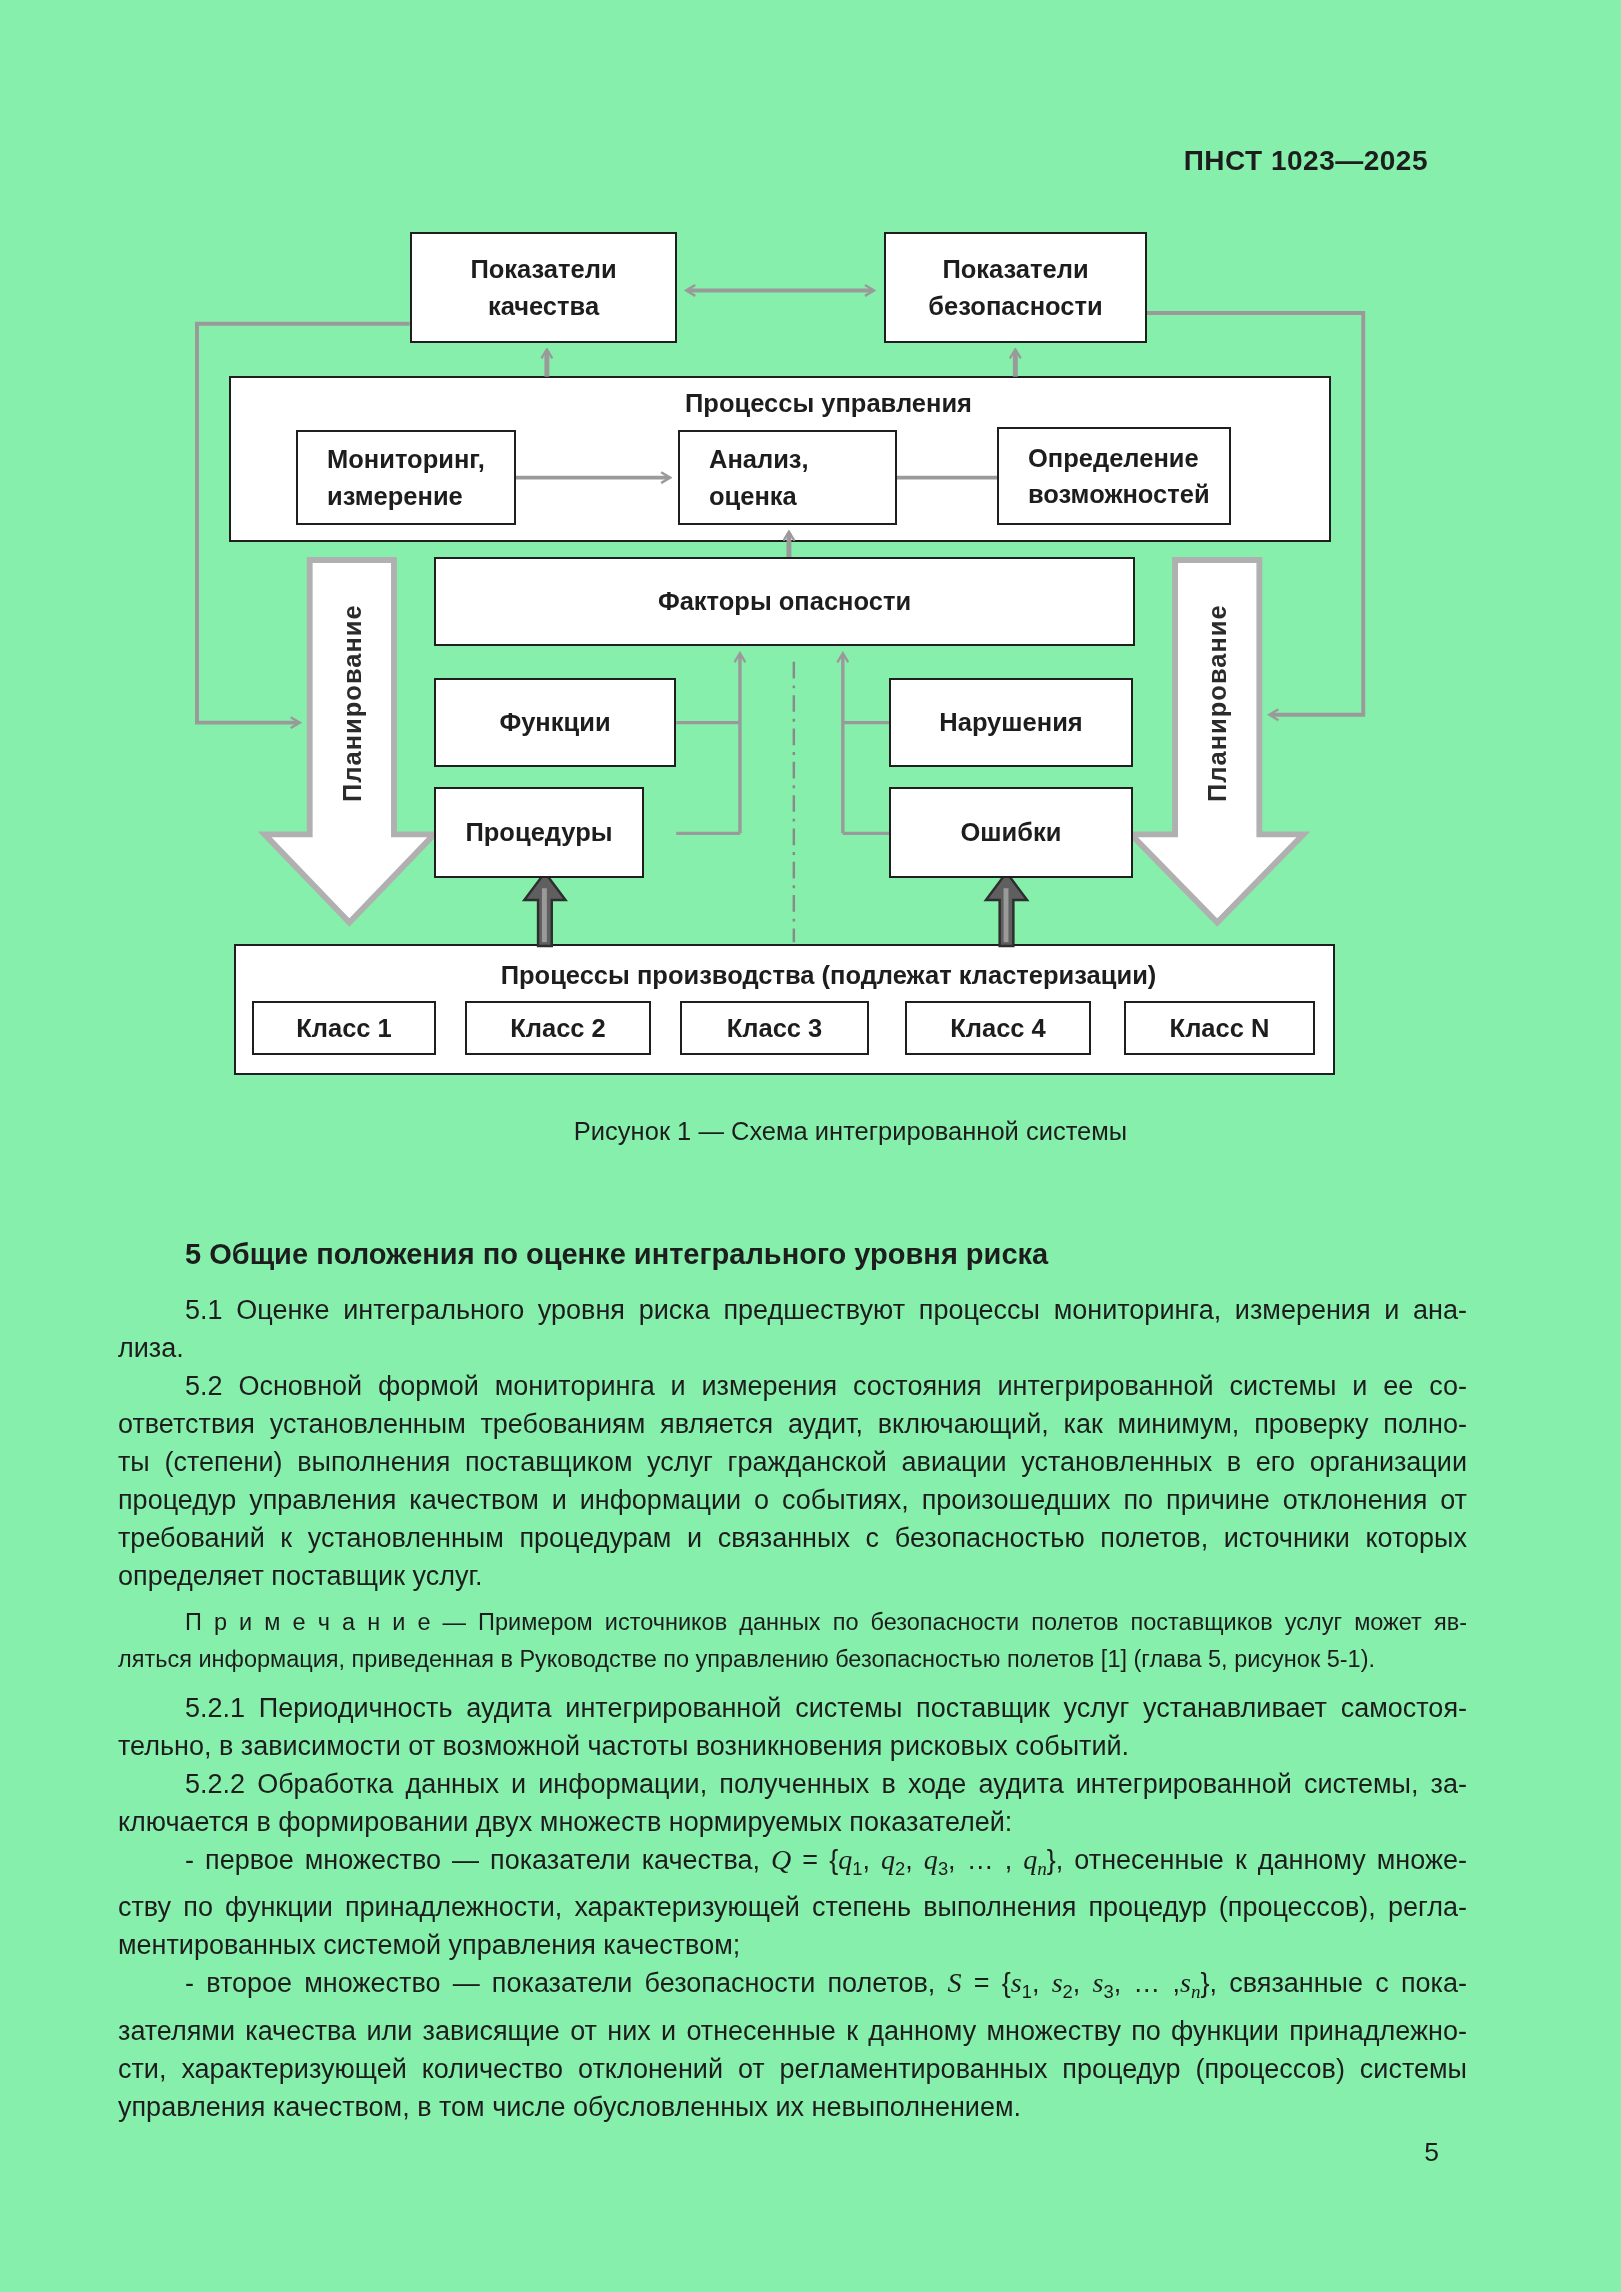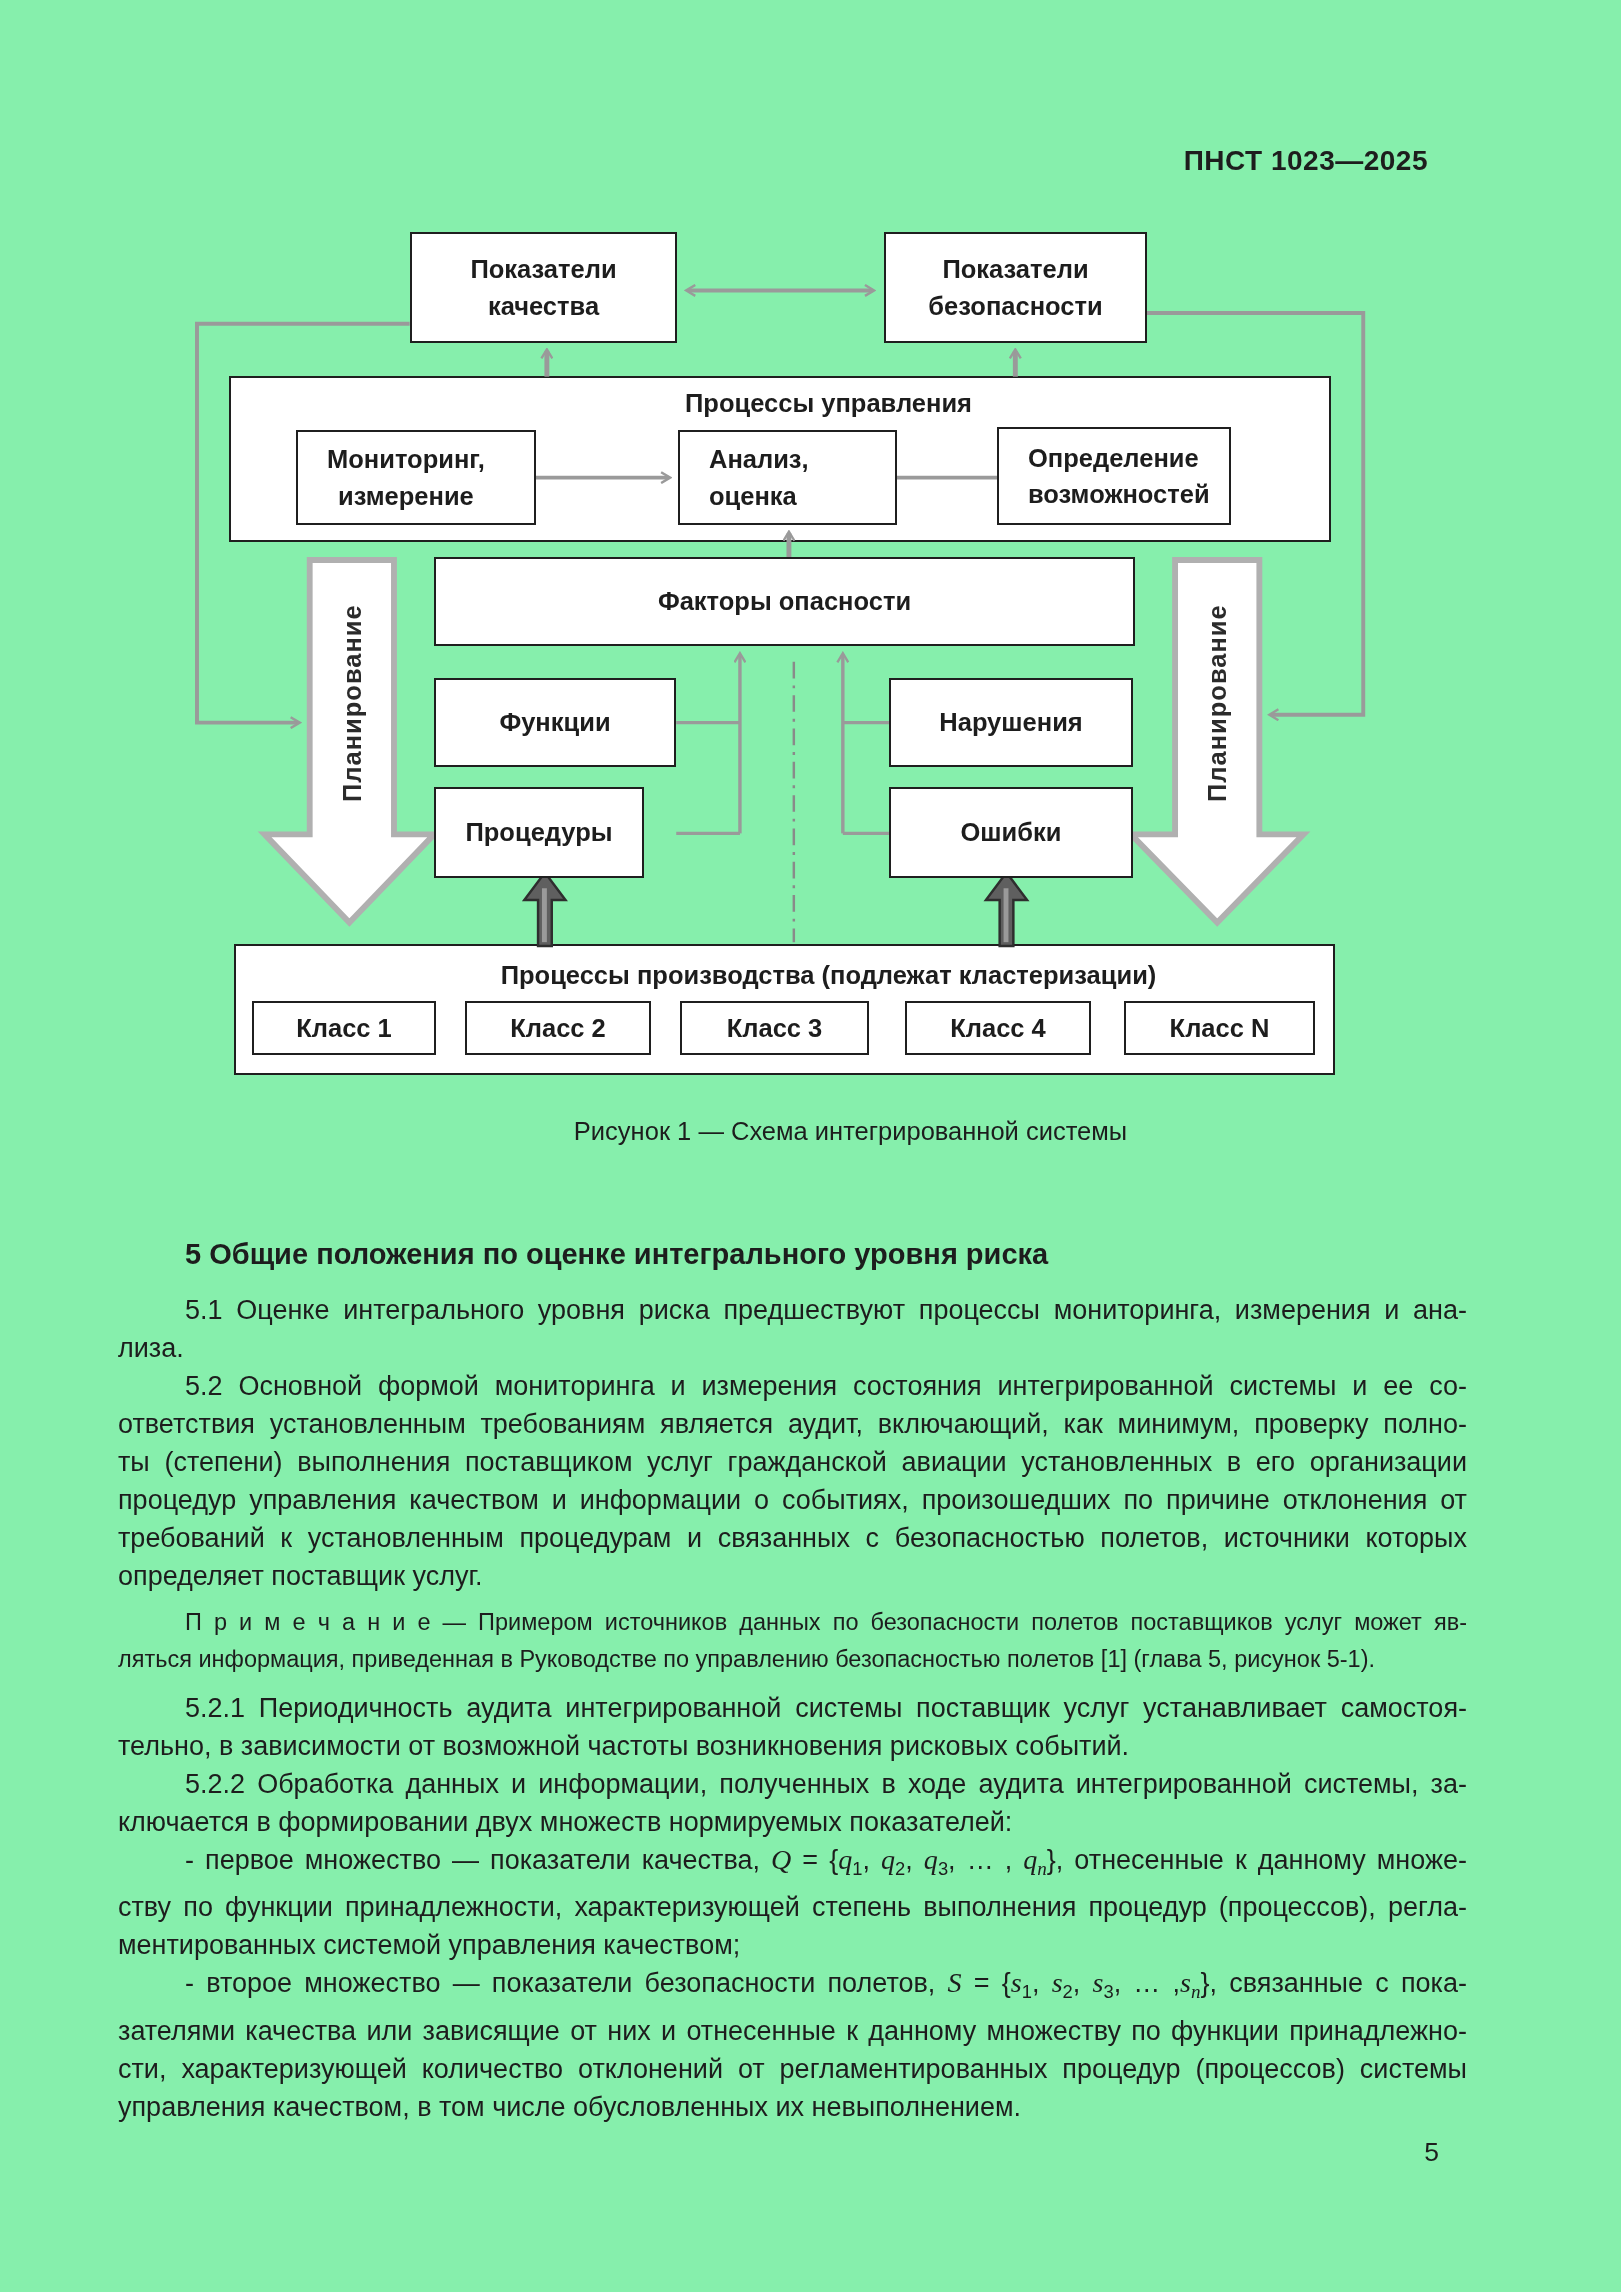--- a/index.html
+++ b/index.html
@@ -104,21 +104,21 @@
   <div class="dbox" style="left:410px;top:232px;width:267px;height:111px;">
     <span class="lbl">Показатели
 качества</span>
     </div>
 
   <div class="dbox" style="left:884px;top:232px;width:263px;height:111px;">
     <span class="lbl">Показатели
 безопасности</span>
     </div>
 
-  <div class="dbox leftal" style="left:296px;top:430px;width:240px;height:95px;text-align:center;">
+  <div class="dbox leftal" style="left:296px;top:430px;width:220px;height:95px;">
     <span class="lbl">Мониторинг,
 измерение</span>
     </div>
 
   <div class="dbox leftal" style="left:678px;top:430px;width:219px;height:95px;">
     <span class="lbl">Анализ,
 оценка</span>
     </div>
 
   <div class="dbox leftal" style="left:997px;top:427px;width:234px;height:98px;">

